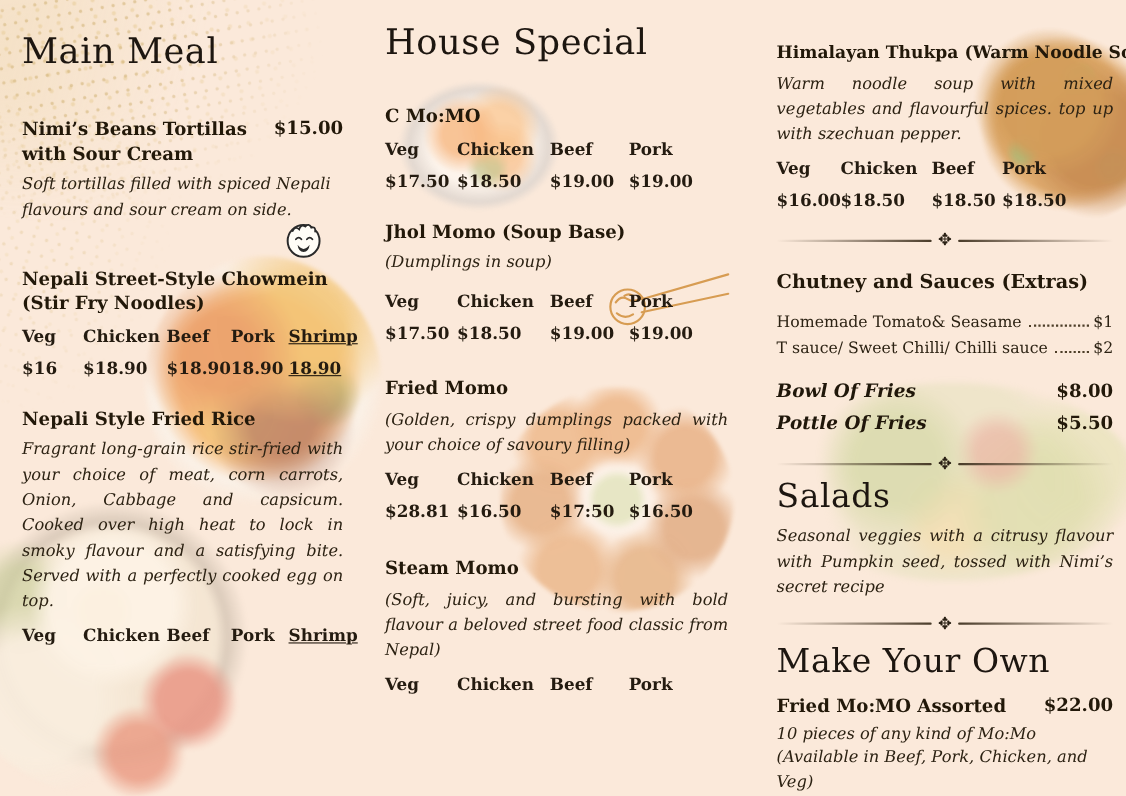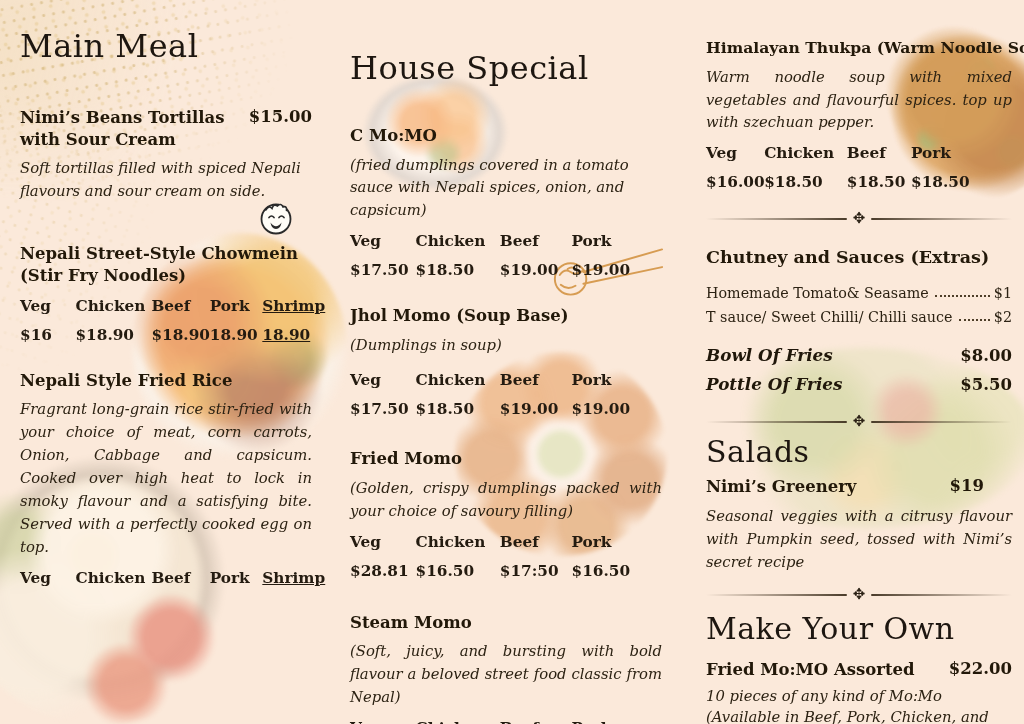--- a/index.html
+++ b/index.html
@@ -247,25 +247,24 @@
         </div>
       <div class="pc">
           <span class="plabel">Shrimp</span>
         </div>
     </div>
   </section>
 
 </div>
 
 <div class="col" id="col2">
-  <h1 class="display" style="margin-top:50px">House Special</h1>
+  <h1 class="display" style="margin-top:20px">House Special</h1>
 
   <section style="margin-top:38px">
     <h3 class="iname">C Mo:MO</h3>
-    <p class="desc">(fried dumplings covered in a tomato sauce with Nepali spices, onion, and capsicum)</p>
     <div class="ptable cols4">
       <div class="pc">
           <span class="plabel">Veg</span>
           <span class="pval">$17.50</span>
         </div>
       <div class="pc">
           <span class="plabel">Chicken</span>
           <span class="pval">$18.50</span>
         </div>
       <div class="pc">
@@ -400,24 +399,20 @@
   </section>
 
   <div class="divider" style="margin-top:20px">
     <span class="dline l"></span>
       <span class="dglyph">✥</span>
       <span class="dline r"></span>
   </div>
 
   <section>
     <h1 class="display" style="font-size:30px;margin-top:6px">Salads</h1>
-    <div class="name-row" style="margin-top:6px">
-      <h3 class="iname">Nimi’s Greenery</h3>
-      <span class="price sal-price">$19</span>
-    </div>
     <p class="desc just">Seasonal veggies with a citrusy flavour with Pumpkin seed, tossed with Nimi’s secret recipe</p>
   </section>
 
   <div class="divider" style="margin-top:14px">
     <span class="dline l"></span>
       <span class="dglyph">✥</span>
       <span class="dline r"></span>
   </div>
 
   <section>

